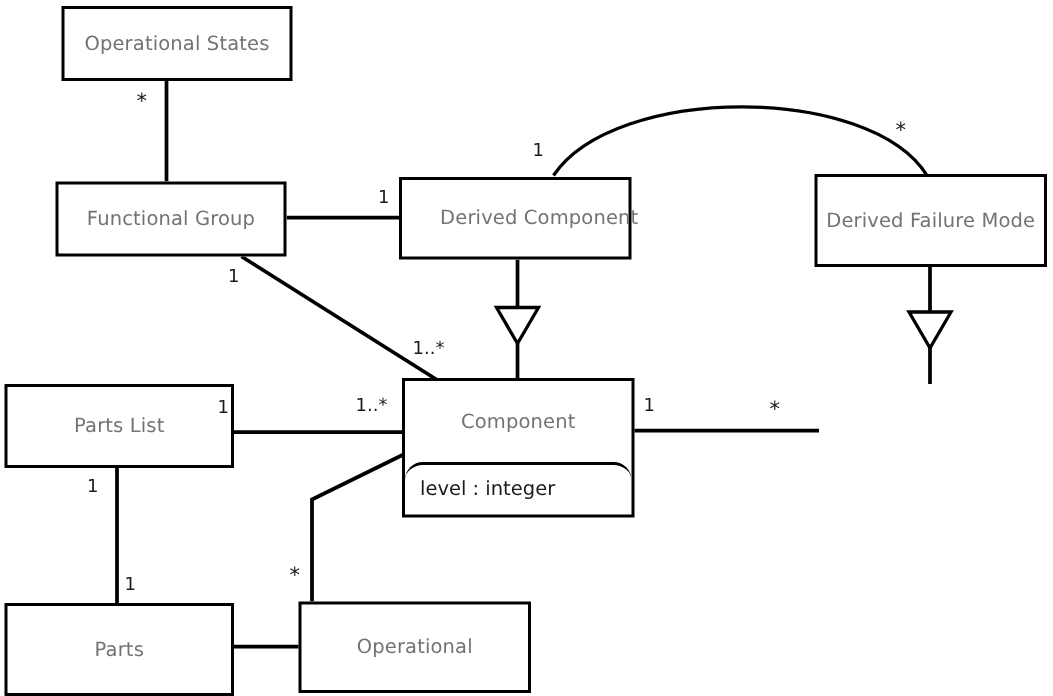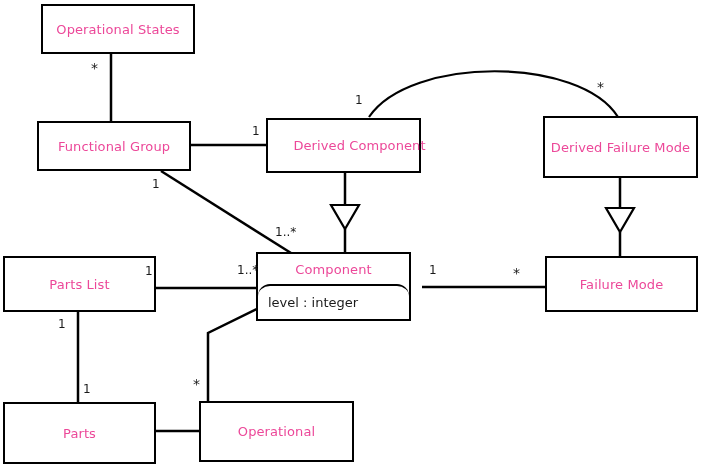--- a/index.html
+++ b/index.html
@@ -34,21 +34,21 @@
     display: flex;
     flex-direction: column;
     z-index: 5;
   }
   .uml-name {
     flex: 1 1 auto;
     display: flex;
     align-items: center;
     justify-content: center;
     font-size: 13px;
-    color: #ec4899;
+    color: #737373;
     letter-spacing: 0.1px;
     white-space: nowrap;
     padding: 0 4px;
   }
   .uml-attrs {
     border-top: 2px solid #000000;
     display: flex;
     flex-direction: column;
     justify-content: center;
     padding: 3px 0 3px 10px;
@@ -115,34 +115,31 @@
   </div>
 
   <div class="uml-class" style="left:266px; top:118px; width:155px; height:55px;padding-left:32px;">
     <div class="uml-name">Derived Component</div>
   </div>
 
   <div class="uml-class" style="left:543px; top:116px; width:155px; height:62px;">
     <div class="uml-name">Derived Failure Mode</div>
   </div>
 
-  <div class="uml-class" style="left:256px; top:252px; width:155px; height:69px;">
+  <div class="uml-class" style="left:268px; top:252px; width:155px; height:93px;">
     <div class="uml-name">Component</div>
     <div class="uml-attrs" style="height:27px;">
       <div class="uml-attr">level : integer</div>
     </div>
   </div>
 
   <div class="uml-class" style="left:3px; top:256px; width:153px; height:56px;">
     <div class="uml-name">Parts List</div>
   </div>
 
-  <div class="uml-class" style="left:545px; top:256px; width:153px; height:56px;">
-    <div class="uml-name">Failure Mode</div>
-  </div>
 
   <div class="uml-class" style="left:3px; top:402px; width:153px; height:62px;">
     <div class="uml-name">Parts</div>
   </div>
 
   <div class="uml-class" style="left:199px; top:401px; width:155px; height:61px;">
     <div class="uml-name">Operational</div>
   </div>
 
   <div class="mult-label mult-star" style="left:91px; top:61px;">*</div>

